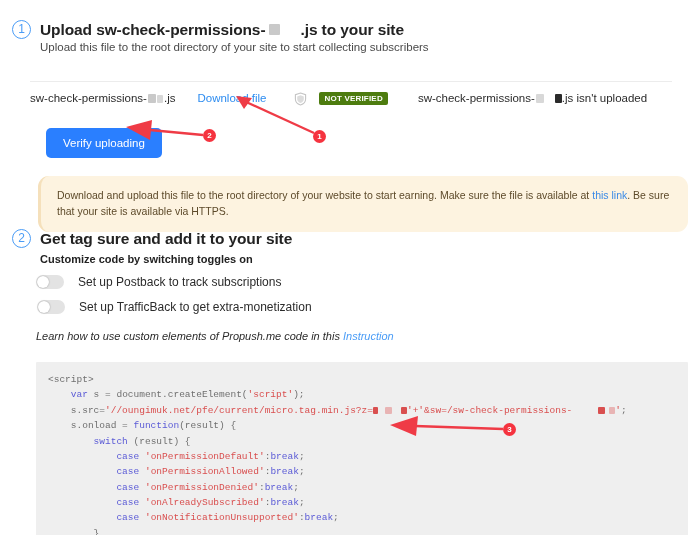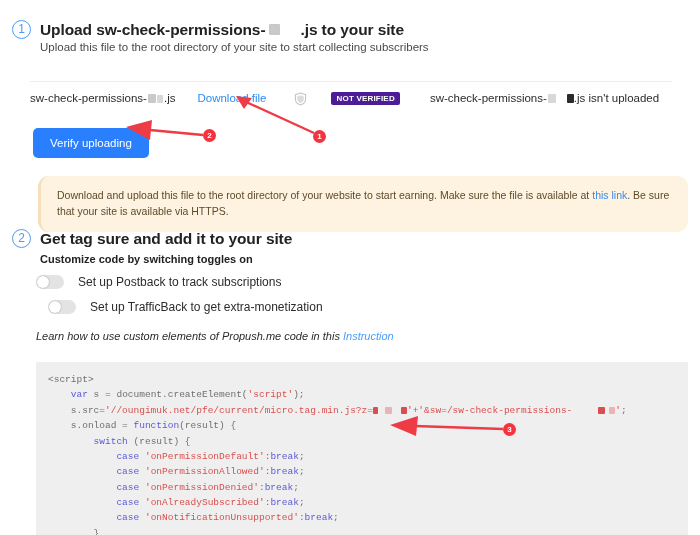--- a/index.html
+++ b/index.html
@@ -76,22 +76,22 @@
     margin-left: 18px;
     cursor: pointer;
     white-space: nowrap;
   }
   .shield {
     margin-left: 24px;
     width: 13px; height: 14px;
     display: inline-block;
   }
   .badge-nv {
-    margin-left: 20px;
-    background: #4c1d95;
+    margin-left: 8px;
+    background: #4d7c0f;
     color: #fff;
     font-size: 8px;
     font-weight: bold;
     letter-spacing: 0.2px;
     padding: 2px 5px 2px 5px;
     border-radius: 2px;
     white-space: nowrap;
   }
   .not-uploaded {
     margin-left: 26px;
@@ -219,41 +219,41 @@
         <path d="M6.5 1 L11.6 2.7 V7 C11.6 10 9.3 12.2 6.5 13 C3.7 12.2 1.4 10 1.4 7 V2.7 Z" fill="none" stroke="#c4c4c4" stroke-width="1.1"></path>
         <path d="M6.5 3.3 L9.8 4.4 V7 C9.8 9 8.3 10.5 6.5 11.1 C4.7 10.5 3.2 9 3.2 7 V4.4 Z" fill="#dcdcdc"></path>
       </svg>
     </span>
     <span class="badge-nv">NOT VERIFIED</span>
     <span class="not-uploaded">
       <span>sw-check-permissions-</span><span class="redact light" style="width:8px;height:9px;margin:0 0 0 1px;"></span><span class="redact dark" style="width:7px;height:9px;margin:0 0 0 11px;"></span><span>.js isn't uploaded</span>
     </span>
   </div>
 
-  <button class="verify-btn" style="position:absolute; left:3px; top:113px;">Verify uploading</button>
+  <button class="verify-btn" style="position:absolute; left:16px; top:113px;">Verify uploading</button>
 
   <div class="notice" style="position:absolute; left:0; right:0; top:158px;">
     <span>Download and upload this file to the root directory of your website to start earning. Make sure the file is available at </span><a href="#">this link</a><span>. Be sure that your site is available via HTTPS.</span>
   </div>
 
   <div style="position:absolute; left:12px; top:229px;" class="step-head">
     <div class="step-circle">2</div>
     <div class="step-title">Get tag sure and add it to your site</div>
   </div>
 
   <div style="position:absolute; left:12px; top:253px; margin-left:28px; font-size:11px; font-weight:bold; color:#222;">Customize code by switching toggles on</div>
 
   <div class="toggle-row" style="position:absolute; left:0; top:275px;">
     <div class="toggle">
         <div class="knob"></div>
       </div>
     <span class="toggle-label">Set up Postback to track subscriptions</span>
   </div>
 
-  <div class="toggle-row" style="position:absolute; left:12px; top:300px;">
+  <div class="toggle-row" style="position:absolute; left:1px; top:300px;">
     <div class="toggle">
         <div class="knob"></div>
       </div>
     <span class="toggle-label">Set up TrafficBack to get extra-monetization</span>
   </div>
 
   <div class="learn-line" style="position:absolute; left:0; top:330px;">
     <span>Learn how to use custom elements of Propush.me code in this </span><a href="#">Instruction</a>
   </div>
 

